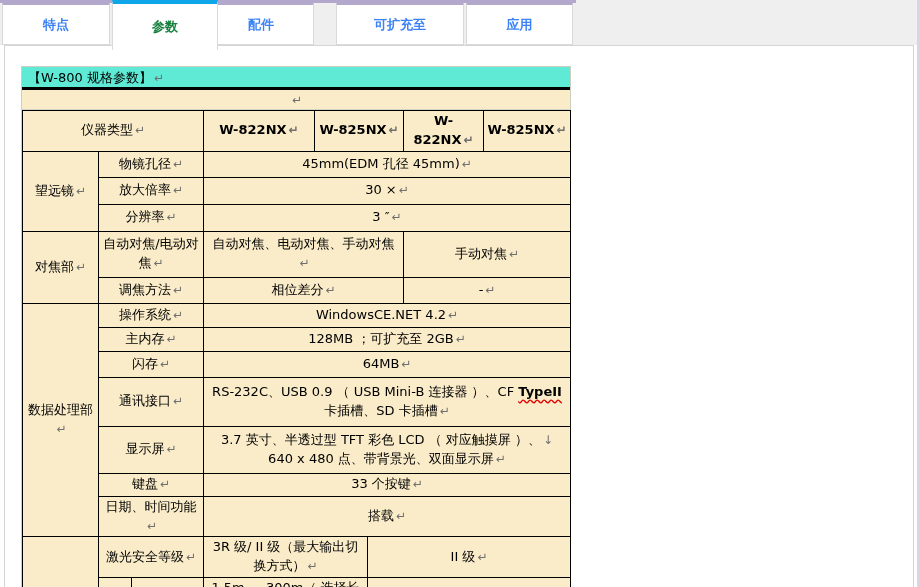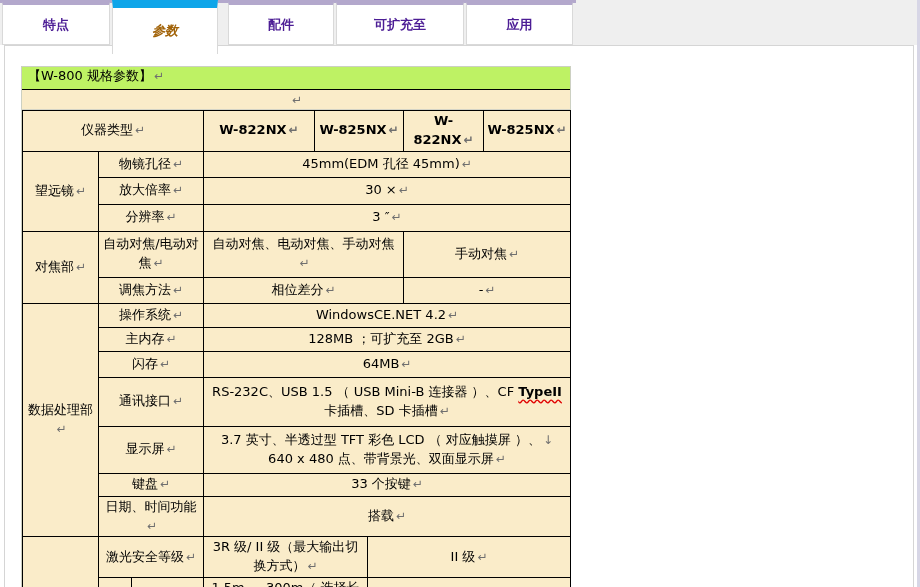--- a/index.html
+++ b/index.html
@@ -9,37 +9,37 @@
     font-family:"DejaVu Sans",sans-serif;
     font-size:13px;color:#000;
   }
   
   .tabbar{position:absolute;left:0;top:0;width:920px;height:45px;background:#efefef;z-index:0;}
   .tab-topline{position:absolute;left:0;top:0;width:576px;height:3px;background:#b3a8cc;z-index:1;}
   .tab{
     position:absolute;top:2px;height:39px;box-sizing:content-box;
     background:#ffffff;border:1px solid #d9d9d9;border-top:3px solid #b3a8cc;
     display:flex;align-items:center;justify-content:center;
-    font-weight:bold;color:#4c1d95;z-index:2;cursor:pointer;
+    font-weight:bold;color:#3b82f6;z-index:2;cursor:pointer;
   }
   .tab.active{
-    top:0;height:46px;border-top:8px solid #0ea5e9;border-bottom:none;
-    color:#a16207;z-index:4;font-style:italic;
+    top:0;height:46px;border-top:4px solid #0ea5e9;border-bottom:none;
+    color:#15803d;z-index:4;
   }
   
   .panel{
     position:absolute;left:4px;top:45px;width:910px;height:542px;
     background:#ffffff;border:1px solid #d5d5d5;border-bottom:none;box-sizing:border-box;z-index:1;
   }
   .right-strip{position:absolute;right:0;top:0;width:3px;height:587px;background:#d7d6e6;z-index:5;}
   
   .spec-wrap{position:absolute;left:21px;top:66px;width:550px;border:1px solid #ccd0c2;box-sizing:border-box;z-index:3;}
   .title-row{
-    height:23px;background:#bef264;border-bottom:1px solid #000000;
-    display:flex;align-items:flex-start;padding-left:6px;box-sizing:border-box;
+    height:23px;background:#5eead4;border-bottom:3px solid #000000;
+    display:flex;align-items:flex-end;padding-left:6px;box-sizing:border-box;
   }
   .empty-row{
     height:20px;background:#faecc9;border-bottom:1px solid #d4d4c6;
     display:flex;align-items:center;justify-content:center;box-sizing:border-box;
   }
   table.spec{
     border-collapse:collapse;table-layout:fixed;width:548px;background:#faecc9;
   }
   table.spec td{
     border:1px solid #000;text-align:center;vertical-align:middle;
@@ -55,21 +55,21 @@
 <body>
 
 <div class="tabbar"></div>
 <div class="tab-topline"></div>
 <div class="tab" style="left:2px;width:106px;">
     <span>特点</span>
   </div>
 <div class="tab active" style="left:112px;width:104px;">
     <span>参数</span>
   </div>
-<div class="tab" style="left:228px;width:104px;">
+<div class="tab" style="left:208px;width:104px;">
     <span>配件</span>
   </div>
 <div class="tab" style="left:336px;width:126px;">
     <span>可扩充至</span>
   </div>
 <div class="tab" style="left:466px;width:105px;align-items:center;">
     <span>应用</span>
   </div>
 
 <div class="panel"></div>
@@ -140,21 +140,21 @@
     <tr style="height:24px">
       <td colspan="2">主内存<span class="mark">↵</span></td>
       <td colspan="5">128MB ；可扩充至 2GB<span class="mark">↵</span></td>
     </tr>
     <tr style="height:26px">
       <td colspan="2">闪存<span class="mark">↵</span></td>
       <td colspan="5">64MB<span class="mark">↵</span></td>
     </tr>
     <tr style="height:49px">
       <td colspan="2">通讯接口<span class="mark">↵</span></td>
-      <td colspan="5"><span>RS-232C、USB 1.5 （ USB Mini-B 连接器 ）、CF </span><span class="wavy">TypeII</span><span> 卡插槽、SD 卡插槽</span><span class="mark">↵</span></td>
+      <td colspan="5"><span>RS-232C、USB 0.9 （ USB Mini-B 连接器 ）、CF </span><span class="wavy">TypeII</span><span> 卡插槽、SD 卡插槽</span><span class="mark">↵</span></td>
     </tr>
     <tr style="height:47px">
       <td colspan="2">显示屏<span class="mark">↵</span></td>
       <td colspan="5">
         <span class="vline">3.7 英寸、半透过型 TFT 彩色 LCD （ 对应触摸屏 ）、<span class="mark">↓</span></span>
         <span class="vline">640 x 480 点、带背景光、双面显示屏<span class="mark">↵</span></span>
       </td>
     </tr>
     <tr style="height:23px">
       <td colspan="2">键盘<span class="mark">↵</span></td>

